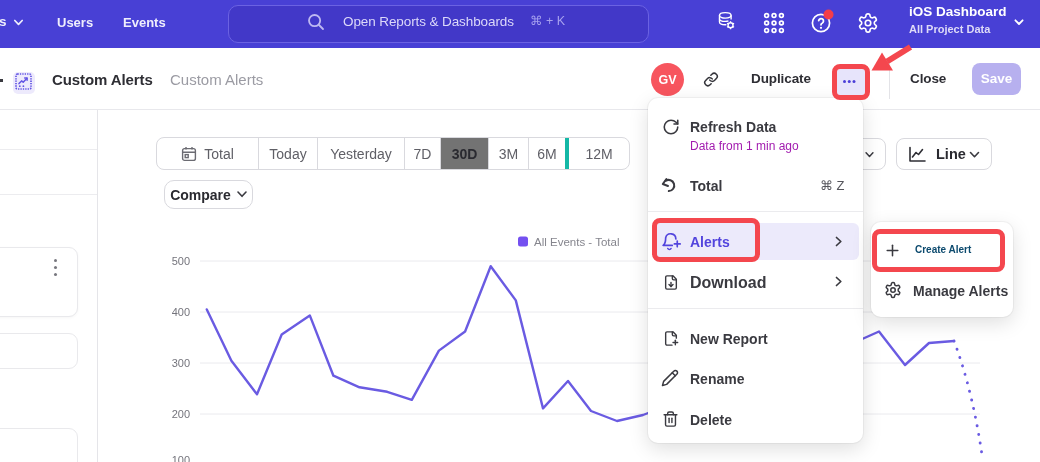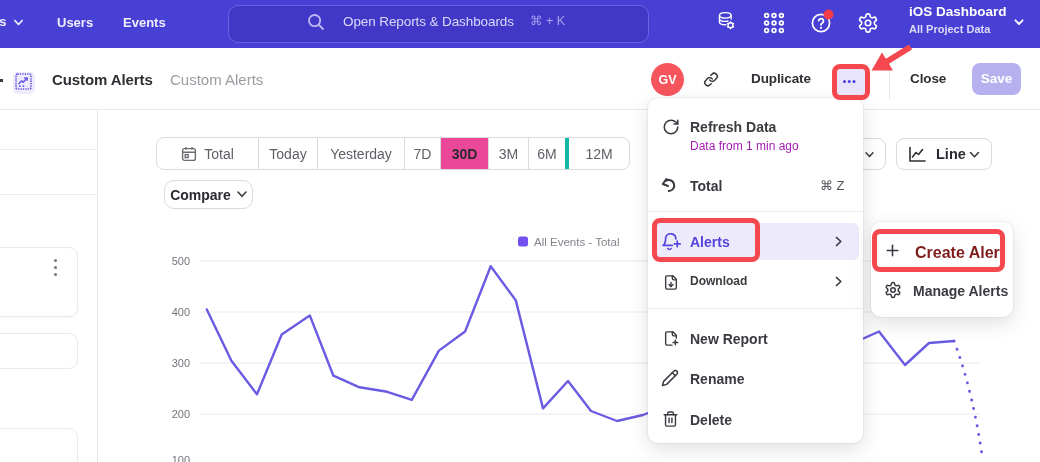--- a/index.html
+++ b/index.html
@@ -143,21 +143,21 @@
             <line x1="5" y1="1" x2="5" y2="3.4"></line>
             <line x1="11" y1="1" x2="11" y2="3.4"></line>
             <rect x="4.2" y="8.6" width="3" height="3"></rect>
           </g>
         </svg>
     <span>Total</span>
   </div>
   <div style="width:59px;display:flex;align-items:center;justify-content:center;border-right:1px solid #d9d9de;">Today</div>
   <div style="width:87px;display:flex;align-items:center;justify-content:center;border-right:1px solid #d9d9de;">Yesterday</div>
   <div style="width:36px;display:flex;align-items:center;justify-content:center;border-right:1px solid #d9d9de;">7D</div>
-  <div style="width:48px;display:flex;align-items:center;justify-content:center;border-right:1px solid #d9d9de;background:#ec4899;color:#2a2a30;font-weight:bold;">30D</div>
+  <div style="width:48px;display:flex;align-items:center;justify-content:center;border-right:1px solid #d9d9de;background:#737373;color:#2a2a30;font-weight:bold;">30D</div>
   <div style="width:40px;display:flex;align-items:center;justify-content:center;border-right:1px solid #d9d9de;">3M</div>
   <div style="width:40px;display:flex;align-items:center;justify-content:center;border-right:4px solid #14b8a6;">6M</div>
   <div style="width:60px;display:flex;align-items:center;justify-content:center;">12M</div>
 </div>
 
 <div class="abs" style="left:164px;top:180px;width:89px;height:29px;border:1px solid #d9d9de;border-radius:10px;background:#fff;display:flex;align-items:center;justify-content:center;gap:6px;font-size:14px;font-weight:bold;color:#2a2a30;">
   <span>Compare</span>
   <svg width="10" height="7" viewBox="0 0 10 7">
         <path d="M1 1 L5 5.3 L9 1" fill="none" stroke="#3a3a40" stroke-width="1.6" stroke-linecap="round" stroke-linejoin="round"></path>
       </svg>
@@ -216,21 +216,21 @@
     </svg>
 
 <svg class="abs" style="left:662.5px;top:272.5px;" width="16" height="19" viewBox="0 0 24 24">
   <g fill="none" stroke="#3a3a40" stroke-width="2.1" stroke-linecap="round" stroke-linejoin="round">
     <path d="M15 2H6a2 2 0 0 0-2 2v16a2 2 0 0 0 2 2h12a2 2 0 0 0 2-2V7Z"></path>
     <path d="M14 2v4a2 2 0 0 0 2 2h4"></path>
     <path d="M12 18v-6"></path>
         <path d="m9 15 3 3 3-3"></path>
   </g>
 </svg>
-<div class="abs" style="left:690px;top:274px;font-size:12px;font-weight:bold;color:#3a3a40;">Download</div>
+<div class="abs" style="left:690px;top:274px;font-size:16px;font-weight:bold;color:#3a3a40;">Download</div>
 <svg class="abs" style="left:835px;top:276px;" width="8" height="11" viewBox="0 0 8 11">
       <path d="M1.5 1.5 L5.8 5.5 L1.5 9.5" fill="none" stroke="#3a3a40" stroke-width="1.7" stroke-linecap="round" stroke-linejoin="round"></path>
     </svg>
 <div class="abs" style="left:648px;top:308px;width:215px;height:1px;background:#ebebee;"></div>
 
 <svg class="abs" style="left:662.5px;top:329px;" width="16" height="19" viewBox="0 0 24 24">
   <g fill="none" stroke="#3a3a40" stroke-width="2.1" stroke-linecap="round" stroke-linejoin="round">
     <path d="M13.5 22 H6 a2 2 0 0 1-2-2 V4 a2 2 0 0 1 2-2 h9 l5 5 v4.5"></path>
     <path d="M14 2 v4 a2 2 0 0 0 2 2 h4"></path>
     <path d="M18.5 14.5 v7"></path>
@@ -258,21 +258,21 @@
 </svg>
 <div class="abs" style="left:690px;top:412px;font-size:14px;font-weight:bold;color:#3a3a40;">Delete</div>
 
 <div class="abs" style="left:871px;top:222px;width:142px;height:95px;background:#fff;border-radius:10px;box-shadow:0 0 0 1px rgba(0,0,0,0.04), 0 6px 20px rgba(0,0,0,0.13);"></div>
 <svg class="abs" style="left:885.5px;top:244px;" width="13" height="13" viewBox="0 0 16 16">
   <g stroke="#3a3a40" stroke-width="1.9" stroke-linecap="round">
         <line x1="8" y1="1.5" x2="8" y2="14.5"></line>
         <line x1="1.5" y1="8" x2="14.5" y2="8"></line>
       </g>
 </svg>
-<div class="abs" style="left:915px;top:244px;font-size:16px;font-weight:bold;color:#7f1d1d;">Create Alert</div>
+<div class="abs" style="left:915px;top:244px;font-size:10px;font-weight:bold;color:#0c4a6e;">Create Alert</div>
 <svg class="abs" style="left:883.5px;top:281px;" width="18" height="18" viewBox="0 0 24 24">
   <path fill="none" stroke="#3a3a40" stroke-width="2" d="M12.22 2h-.44a2 2 0 0 0-2 2v.18a2 2 0 0 1-1 1.73l-.43.25a2 2 0 0 1-2 0l-.15-.08a2 2 0 0 0-2.73.73l-.22.38a2 2 0 0 0 .73 2.73l.15.1a2 2 0 0 1 1 1.72v.51a2 2 0 0 1-1 1.74l-.15.09a2 2 0 0 0-.73 2.73l.22.38a2 2 0 0 0 2.73.73l.15-.08a2 2 0 0 1 2 0l.43.25a2 2 0 0 1 1 1.73V20a2 2 0 0 0 2 2h.44a2 2 0 0 0 2-2v-.18a2 2 0 0 1 1-1.73l.43-.25a2 2 0 0 1 2 0l.15.08a2 2 0 0 0 2.73-.73l.22-.39a2 2 0 0 0-.73-2.73l-.15-.08a2 2 0 0 1-1-1.74v-.5a2 2 0 0 1 1-1.74l.15-.09a2 2 0 0 0 .73-2.73l-.22-.38a2 2 0 0 0-2.73-.73l-.15.08a2 2 0 0 1-2 0l-.43-.25a2 2 0 0 1-1-1.73V4a2 2 0 0 0-2-2z"></path>
   <circle cx="12" cy="12" r="3" fill="none" stroke="#3a3a40" stroke-width="2"></circle>
 </svg>
 <div class="abs" style="left:913px;top:283px;font-size:14px;font-weight:bold;color:#3a3a40;">Manage Alerts</div>
 
 <div class="abs" style="left:831.5px;top:63.5px;width:38px;height:36.5px;border:5px solid #f4474e;border-radius:8px;background:#e7e4fb;"></div>
 <svg class="abs" style="left:866px;top:40px;" width="48" height="36" viewBox="0 0 48 36">
   <line x1="44.5" y1="7" x2="21" y2="21.5" stroke="#f4474e" stroke-width="6"></line>
   <polygon points="5.5,30.5 16,12.5 27,30.5" fill="#f4474e"></polygon>

